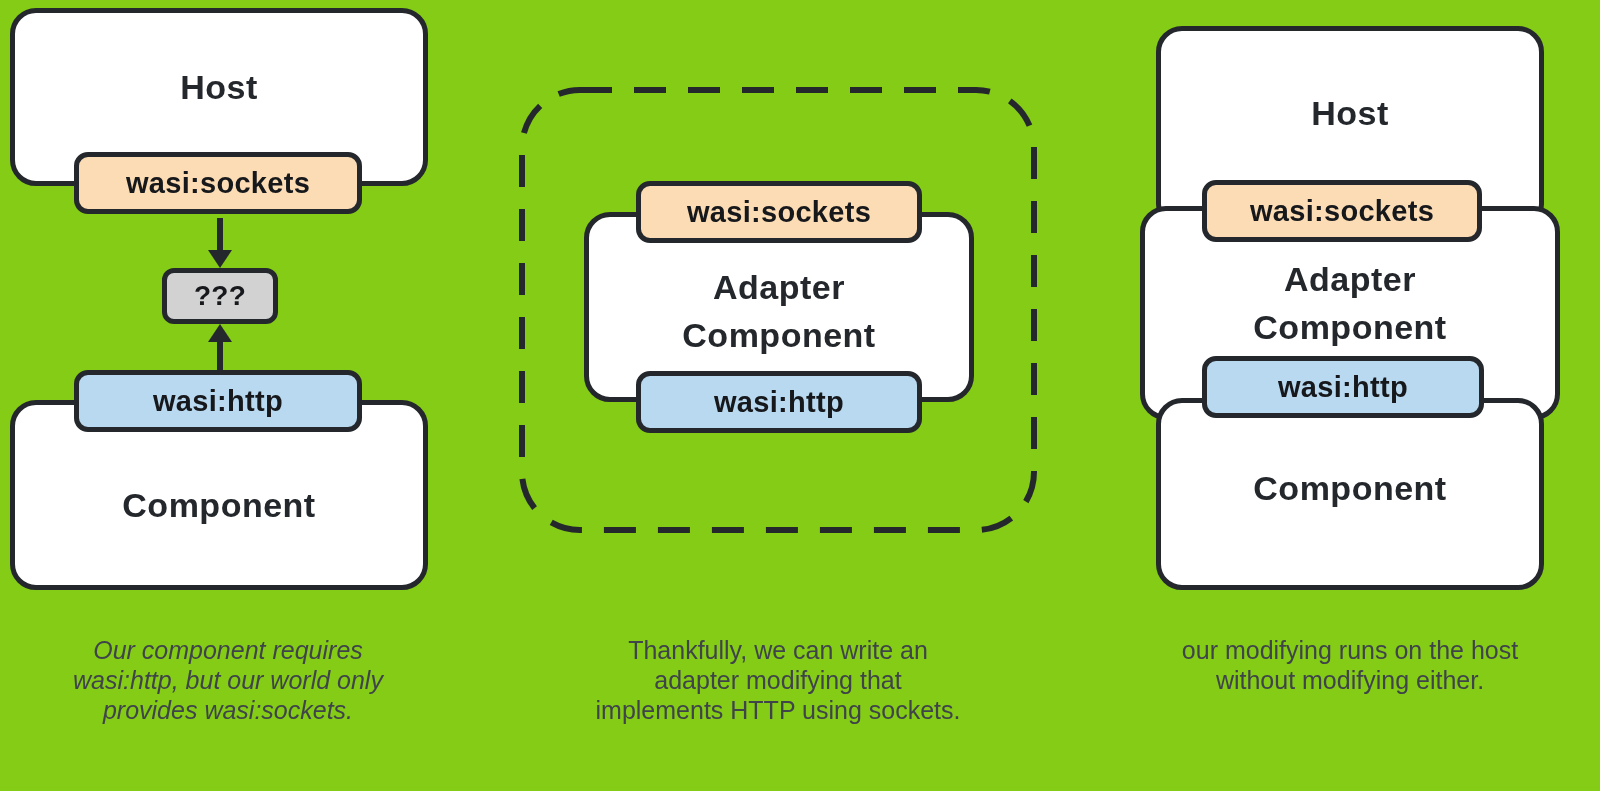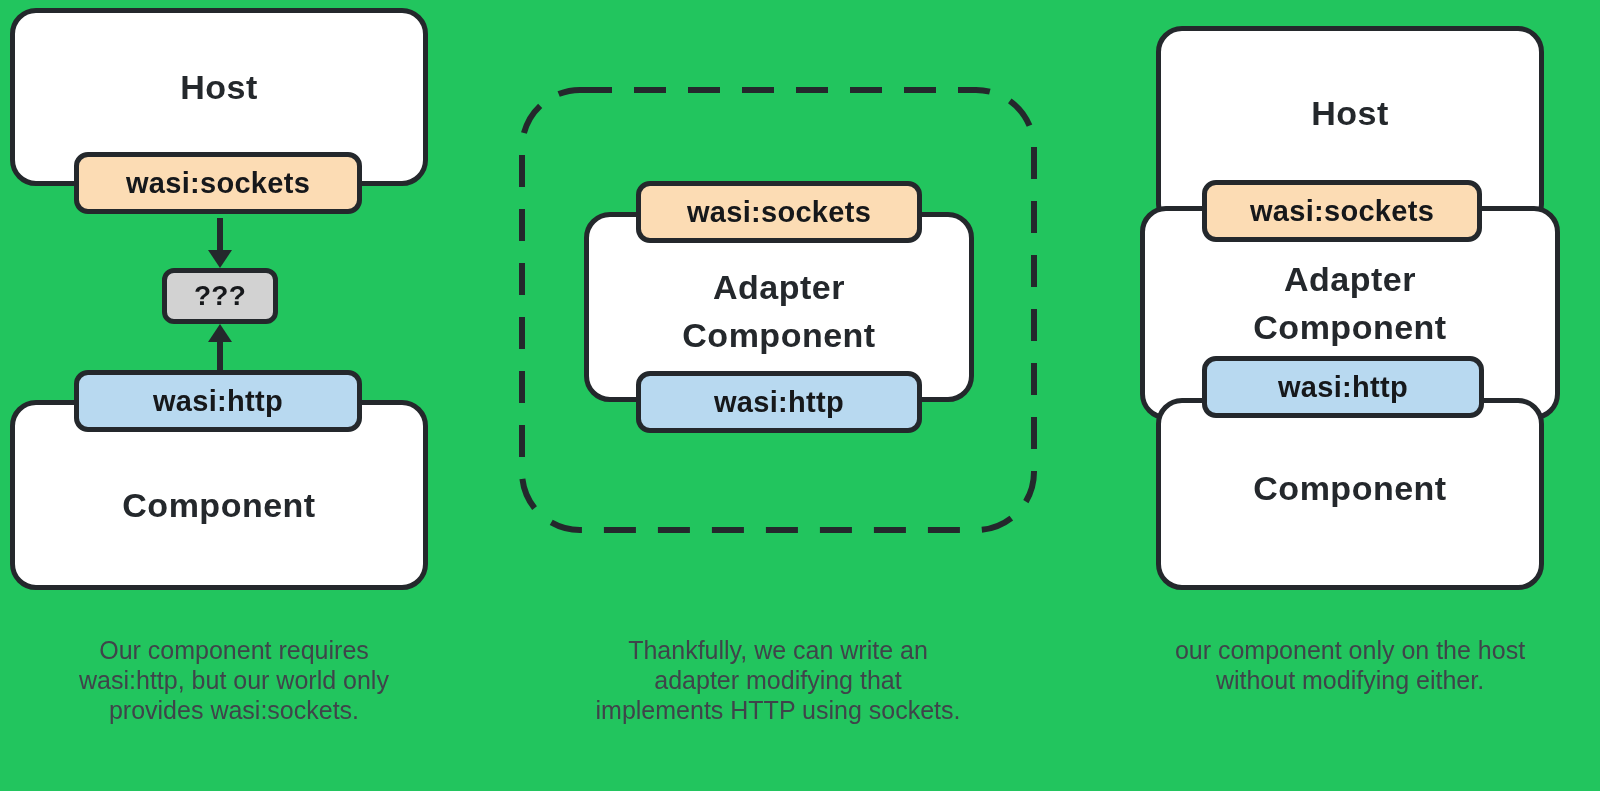--- a/index.html
+++ b/index.html
@@ -3,21 +3,21 @@
 <meta charset="utf-8">
 <style>
   * { margin: 0; padding: 0; box-sizing: border-box; }
   html, body { background: #ffffff; }
   body { font-family: "Liberation Sans", sans-serif; }
 
   .canvas {
     position: relative;
     width: 1600px;
     height: 791px;
-    background: #22c55e;
+    background: #84cc16;
     overflow: hidden;
   }
 
   .box {
     position: absolute;
     border: 5px solid var(--stroke, #24282c);
     border-radius: 26px;
     background: #ffffff;
     z-index: 1;
   }
@@ -100,21 +100,21 @@
     <line x1="22" y1="16" x2="22" y2="48"></line>
   </svg>
 
   <div class="box" style="left:10px; top:400px; width:418px; height:190px;"></div>
   <div class="box-label" style="left:10px; top:488px; width:418px;">Component</div>
 
   <div class="badge http" style="left:74px; top:370px; width:288px; height:62px;">
     <span>wasi:http</span>
   </div>
 
-  <div class="caption" style="left:14px; top:635px; width:440px;">
+  <div class="caption" style="left:8px; top:635px; width:440px;font-style:italic;">
     <div>Our component requires</div>
     <div>wasi:http, but our world only</div>
     <div>provides wasi:sockets.</div>
   </div>
 
   <svg class="dashed-rect" style="left:518px; top:86px;" width="520" height="448" viewBox="0 0 520 448">
     <rect x="4" y="4" width="512" height="440" rx="58"></rect>
   </svg>
 
   <div class="box" style="left:584px; top:212px; width:390px; height:190px;"></div>
@@ -149,17 +149,17 @@
 
   <div class="badge sockets" style="left:1202px; top:180px; width:280px; height:62px;">
     <span>wasi:sockets</span>
   </div>
 
   <div class="badge http" style="left:1202px; top:356px; width:282px; height:62px;">
     <span>wasi:http</span>
   </div>
 
   <div class="caption" style="left:1130px; top:635px; width:440px;">
-    <div>our component only on the host</div>
+    <div>our modifying runs on the host</div>
     <div>without modifying either.</div>
   </div>
 
 </div>
 
 </body></html>

